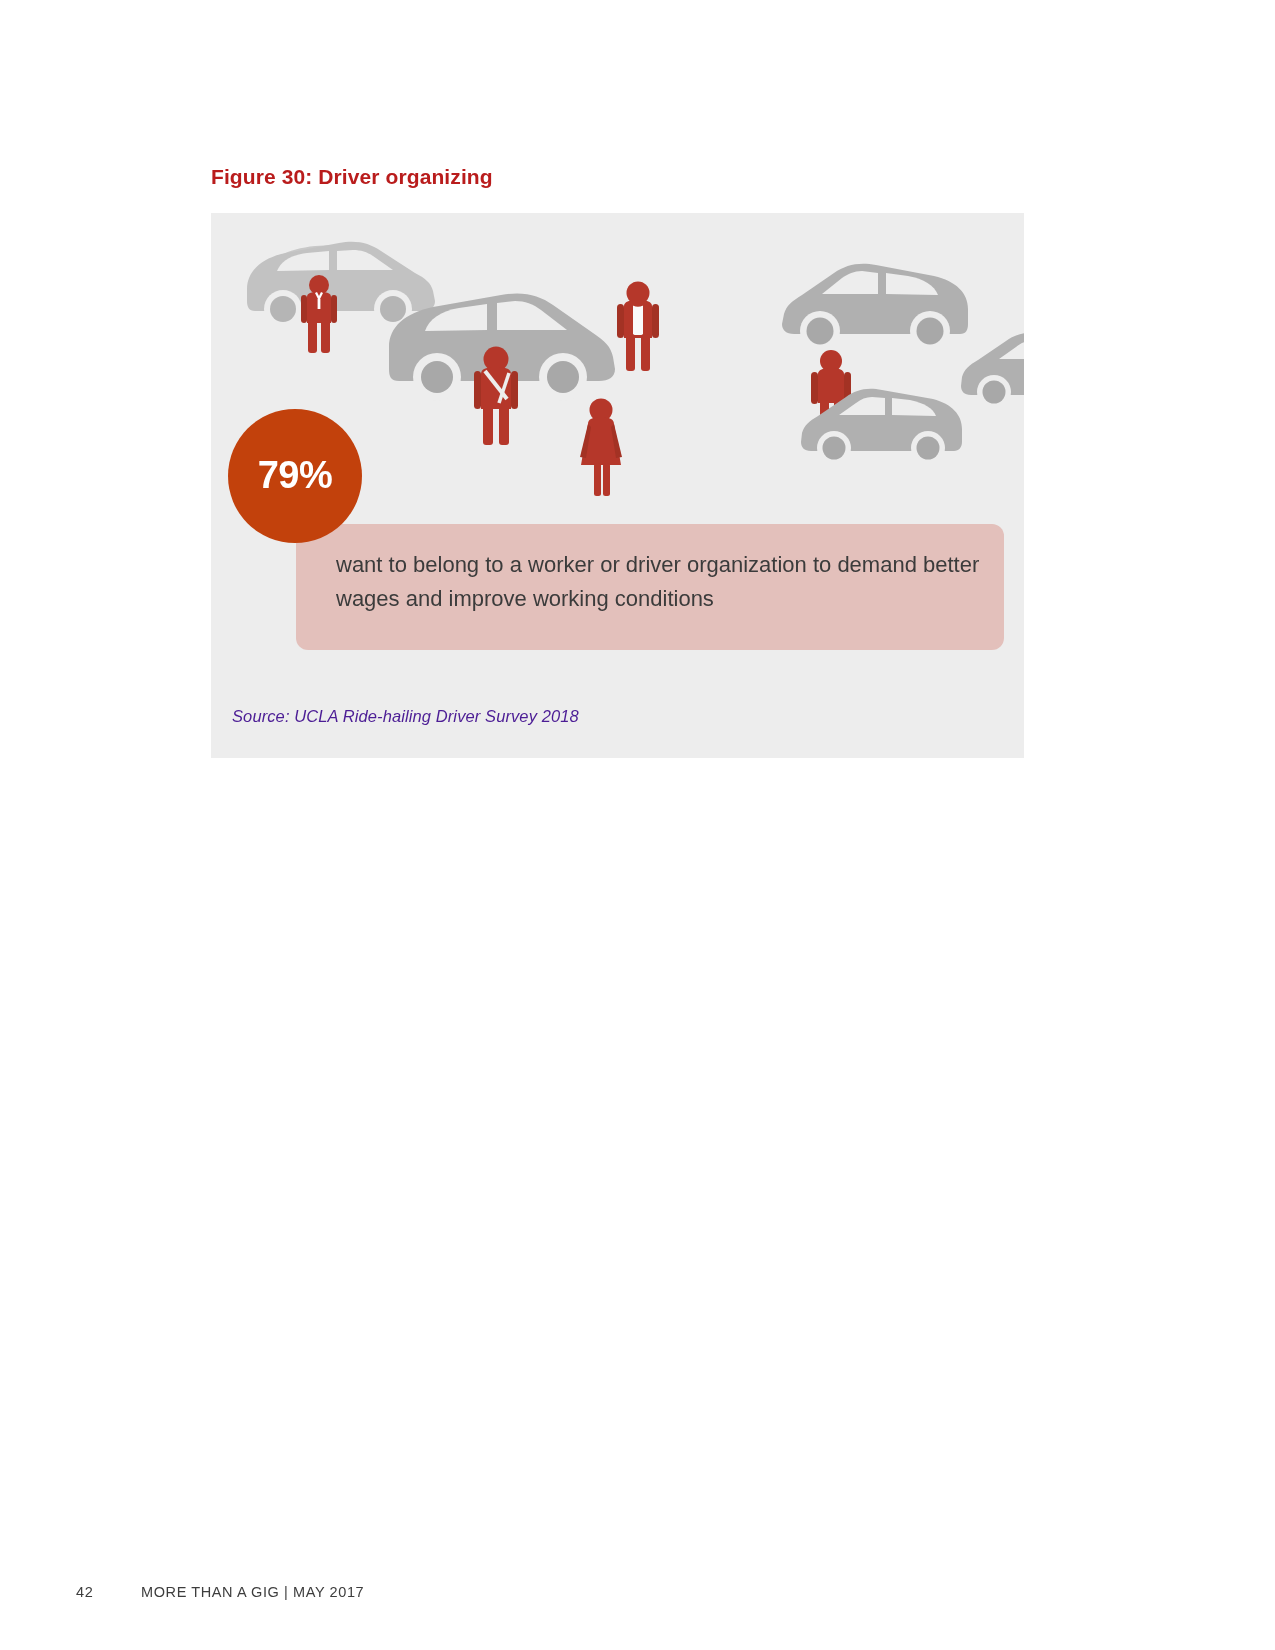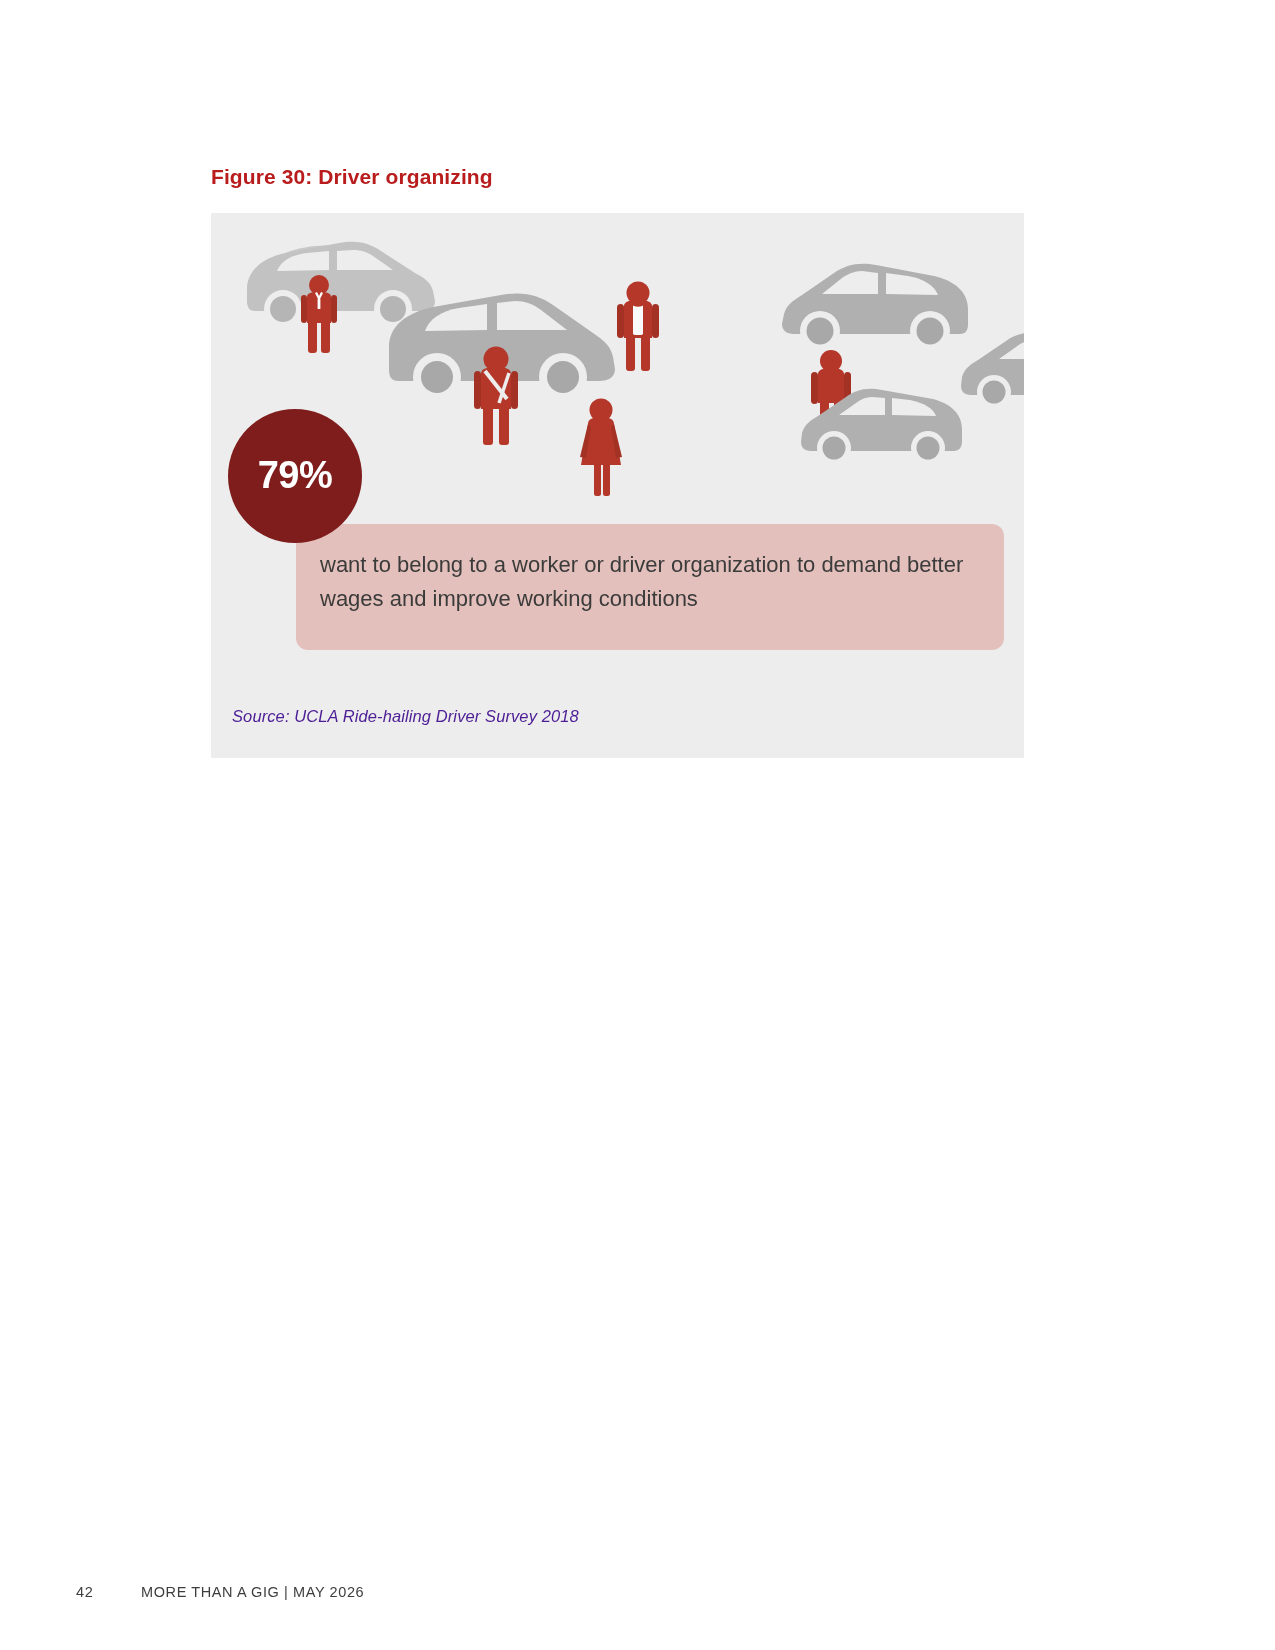--- a/index.html
+++ b/index.html
@@ -47,21 +47,21 @@
   .scene svg { display: block; }
 
   
   .pct-circle {
     position: absolute;
     left: 17px;       
     top: 196px;       
     width: 134px;
     height: 134px;
     border-radius: 50%;
-    background: #7f1d1d;
+    background: #c2410c;
     z-index: 4;
     display: flex;
     align-items: center;
     justify-content: center;
   }
   .pct-circle .pct-value {
     color: #ffffff;
     font-size: 38px;
     font-weight: bold;
     letter-spacing: -0.5px;
@@ -75,21 +75,21 @@
     left: 85px;       
     top: 311px;       
     width: 708px;
     height: 126px;
     background: #E3C0BB;
     border-radius: 12px;
     z-index: 3;
   }
   .callout-text {
     position: absolute;
-    left: 24px;
+    left: 40px;
     top: 24px;
     width: 660px;
     font-size: 22px;
     line-height: 34px;
     color: #3B3B3B;
     font-weight: normal;
   }
 
   
   .source {
@@ -269,14 +269,14 @@
   <div class="callout">
     <div class="callout-text">want to belong to a worker or driver organization to demand better wages and improve working conditions</div>
   </div>
 
   <div class="source">Source: UCLA Ride-hailing Driver Survey 2018</div>
 
 </div>
 
 <div class="footer">
   <span class="page-num">42</span>
-  <span class="doc-label">MORE THAN A GIG | MAY 2026</span>
+  <span class="doc-label">MORE THAN A GIG | MAY 2017</span>
 </div>
 
 </body></html>

